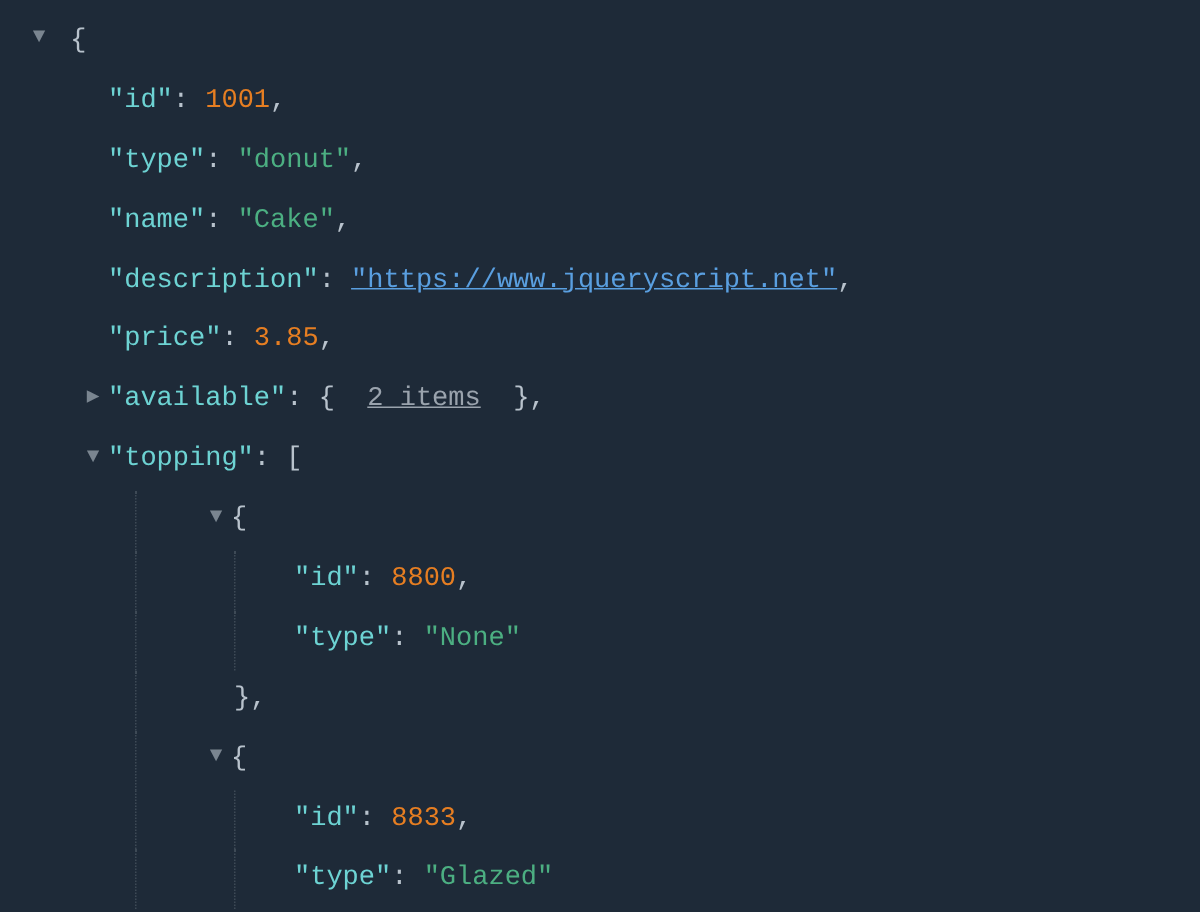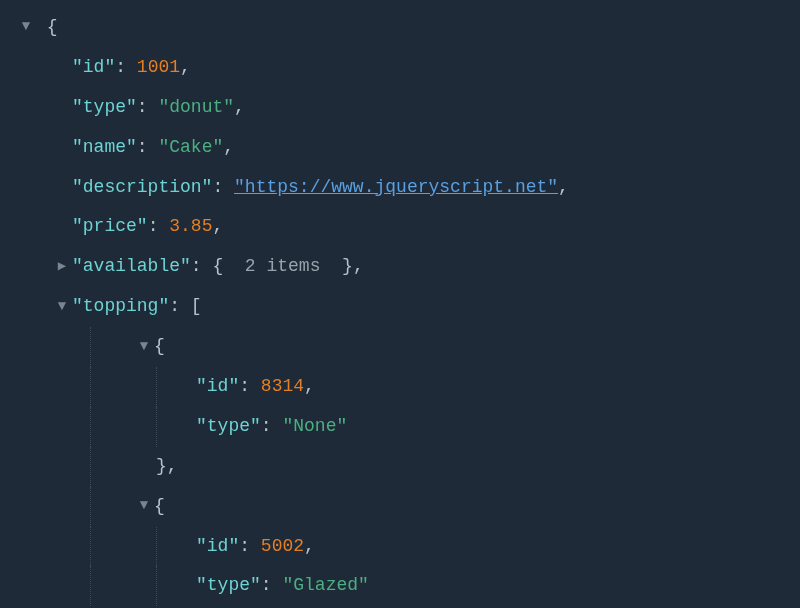--- a/index.html
+++ b/index.html
@@ -34,21 +34,21 @@
     vertical-align: middle;
     margin-right: 2px;
   }
   .toggle.expanded::before { content: "▼"; }
   .toggle.collapsed::before { content: "▶"; }
   .key { color: #6dd3d3; }
   .punct { color: #b8c2cc; }
   .num { color: #e67e22; }
   .str { color: #4caf82; }
   .link { color: #5a9fe0; text-decoration: underline; }
-  .count { color: #9aa3ad; }
+  .count { color: #9aa3ad; text-decoration: underline; }
   
   .with-guide-1 { position: relative; }
   .with-guide-1::before {
     content: "";
     position: absolute;
     left: 82px;
     top: 0; bottom: 0;
     border-left: 1px dotted #3e4a56;
   }
   .with-guide-2 { position: relative; }
@@ -102,32 +102,32 @@
   </div>
 
   <div class="row indent-1" style="padding-left:46px;">
     <span class="toggle expanded"></span><span class="key">"topping"</span><span class="punct">: </span><span class="punct">[</span>
   </div>
 
   <div class="row indent-2 with-guide-1">
     <span class="toggle expanded"></span><span class="punct">{</span>
   </div>
   <div class="row indent-3 with-guide-2">
-    <span class="key">"id"</span><span class="punct">: </span><span class="num">8314</span><span class="punct">,</span>
+    <span class="key">"id"</span><span class="punct">: </span><span class="num">8800</span><span class="punct">,</span>
   </div>
   <div class="row indent-3 with-guide-2">
     <span class="key">"type"</span><span class="punct">: </span><span class="str">"None"</span>
   </div>
   <div class="row with-guide-1" style="padding-left:148px;">
     <span class="punct">}</span><span class="punct">,</span>
   </div>
 
   <div class="row indent-2 with-guide-1">
     <span class="toggle expanded"></span><span class="punct">{</span>
   </div>
   <div class="row indent-3 with-guide-2">
-    <span class="key">"id"</span><span class="punct">: </span><span class="num">5002</span><span class="punct">,</span>
+    <span class="key">"id"</span><span class="punct">: </span><span class="num">8833</span><span class="punct">,</span>
   </div>
   <div class="row indent-3 with-guide-2">
     <span class="key">"type"</span><span class="punct">: </span><span class="str">"Glazed"</span>
   </div>
 
 </div>
 
 </body></html>

